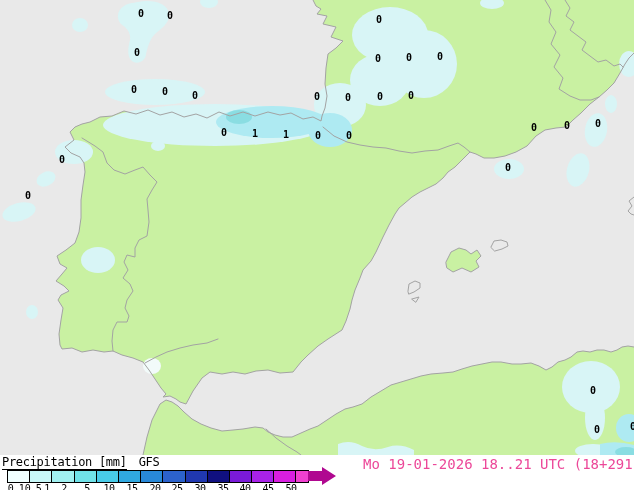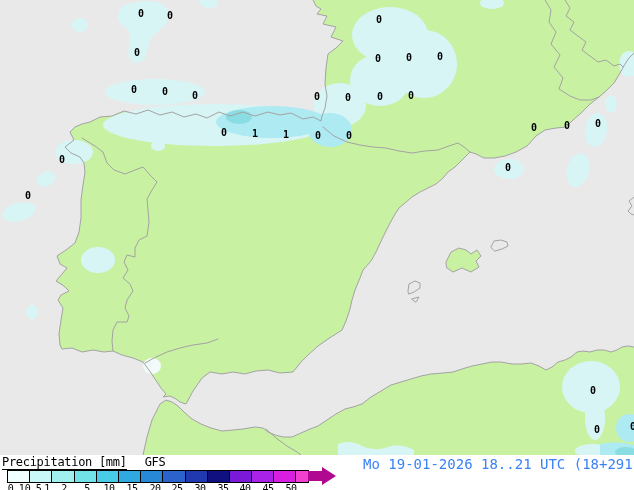--- a/index.html
+++ b/index.html
@@ -12,29 +12,29 @@
   .coast path{fill:none;stroke:var(--coastline);stroke-width:1;stroke-linejoin:round;stroke-linecap:round;}
   .pt{fill:var(--precip-trace);}
   .pl{fill:var(--precip-light);}
   .pm{fill:var(--precip-moderate);}
   .ph{fill:var(--precip-heavy);}
   #map-labels span{position:absolute;transform:translate(-50%,-50%);font-size:10px;font-weight:bold;
                    color:#000;line-height:1;white-space:nowrap;}
   .legend{position:absolute;left:0;top:455px;width:634px;height:35px;background:#fff;}
   .legend-title{position:absolute;left:2px;top:0;font-size:12px;color:#000;white-space:nowrap;letter-spacing:-0.3px;}
   .legend-title .ut{border-bottom:1px solid #000;}
-  .legend-title .model{margin-left:18px;}
+  .legend-title .model{margin-left:12px;}
   .colorbar{position:absolute;left:7px;top:15px;width:300px;height:11px;border:1px solid #000;display:flex;}
   .colorbar .seg{height:100%;border-left:1px solid #000;}
   .colorbar .seg:first-child{border-left:none;}
   .scale-arrow{position:absolute;left:308px;top:11px;}
   .scale-ticks{position:absolute;left:7px;top:28px;width:327px;height:11px;}
   .scale-ticks span{position:absolute;top:0;transform:translateX(-50%);font-size:10px;
                     letter-spacing:-0.5px;color:#000;}
-  .footer-datetime{position:absolute;left:363px;top:1px;font-size:14px;color:#3b82f6;white-space:nowrap;}
+  .footer-datetime{position:absolute;left:363px;top:1px;font-size:14px;color:#ec4899;white-space:nowrap;}
   .footer-copyright{position:absolute;left:474px;top:17px;font-size:12px;white-space:nowrap;
                     color:var(--copyright-color);}
 </style>
 </head>
 <body>
 
 <div class="stage">
 
   <div class="map">
     <svg width="634" height="455" viewBox="0 0 634 455">

